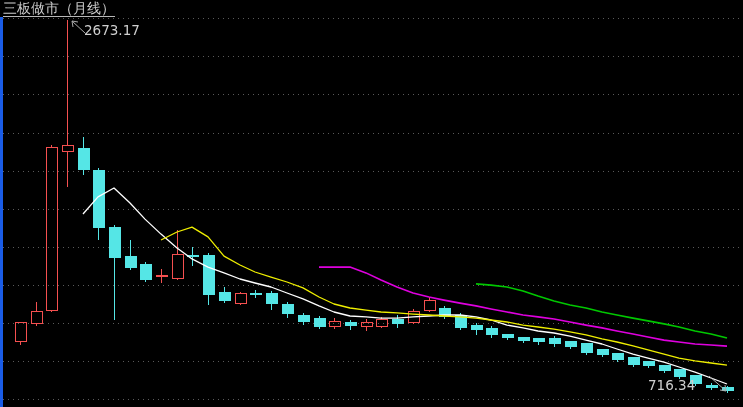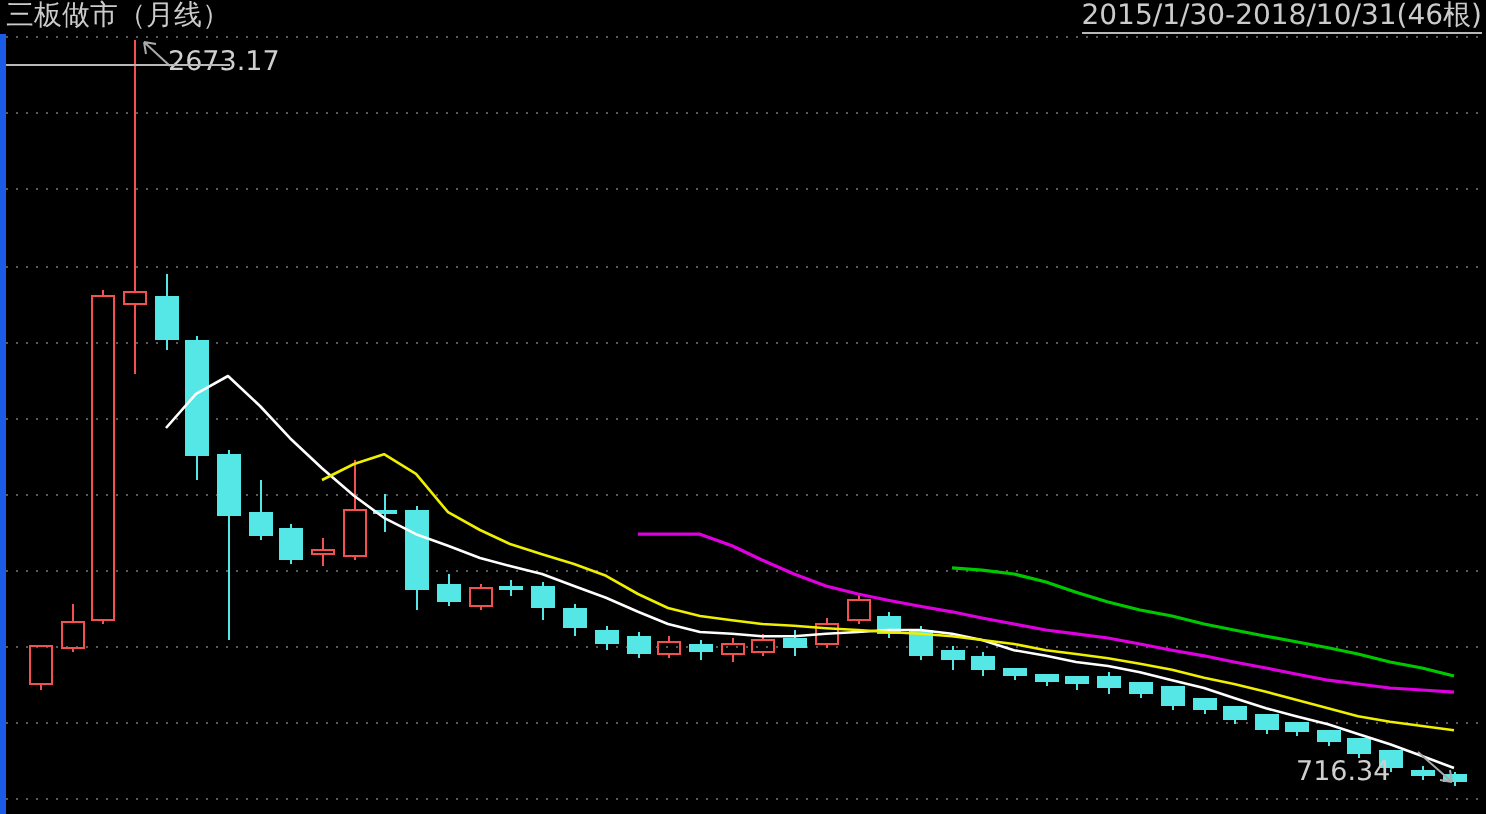--- a/index.html
+++ b/index.html
@@ -12,38 +12,37 @@
   }
   #chart-svg{position:absolute;left:0;top:0;}
   .hdr{
     position:absolute;top:0;left:0;width:743px;height:18px;
     z-index:5;
   }
   .hdr-title{
     position:absolute;left:3px;top:0px;
     color:#cbcbcb;font-size:14px;line-height:16px;
     border-bottom:1px solid #b8b8b8;
-    padding-bottom:16px;
+    padding-bottom:0px;
     white-space:nowrap;
   }
   .hdr-date{
     position:absolute;right:2px;top:0px;
     color:#cbcbcb;font-size:14px;line-height:16px;
     border-bottom:1px solid #b8b8b8;
     white-space:nowrap;
     letter-spacing:0px;
   }
 </style>
 </head>
 <body>
 
 <div id="screen">
   <div class="hdr">
     <span class="hdr-title">三板做市（月线）</span>
-    <span class="hdr-date">2015/1/30-2018/10/31(46根)</span>
   </div>
   <svg id="chart-svg" width="743" height="407">
       <line x1="3" y1="18.5" x2="743" y2="18.5" stroke="#5a5a5a" stroke-width="1" stroke-dasharray="1 4" shape-rendering="crispEdges"></line>
       <line x1="3" y1="56.5" x2="743" y2="56.5" stroke="#5a5a5a" stroke-width="1" stroke-dasharray="1 4" shape-rendering="crispEdges"></line>
       <line x1="3" y1="94.5" x2="743" y2="94.5" stroke="#5a5a5a" stroke-width="1" stroke-dasharray="1 4" shape-rendering="crispEdges"></line>
       <line x1="3" y1="133.5" x2="743" y2="133.5" stroke="#5a5a5a" stroke-width="1" stroke-dasharray="1 4" shape-rendering="crispEdges"></line>
       <line x1="3" y1="171.5" x2="743" y2="171.5" stroke="#5a5a5a" stroke-width="1" stroke-dasharray="1 4" shape-rendering="crispEdges"></line>
       <line x1="3" y1="209.5" x2="743" y2="209.5" stroke="#5a5a5a" stroke-width="1" stroke-dasharray="1 4" shape-rendering="crispEdges"></line>
       <line x1="3" y1="247.5" x2="743" y2="247.5" stroke="#5a5a5a" stroke-width="1" stroke-dasharray="1 4" shape-rendering="crispEdges"></line>
       <line x1="3" y1="285.5" x2="743" y2="285.5" stroke="#5a5a5a" stroke-width="1" stroke-dasharray="1 4" shape-rendering="crispEdges"></line>

